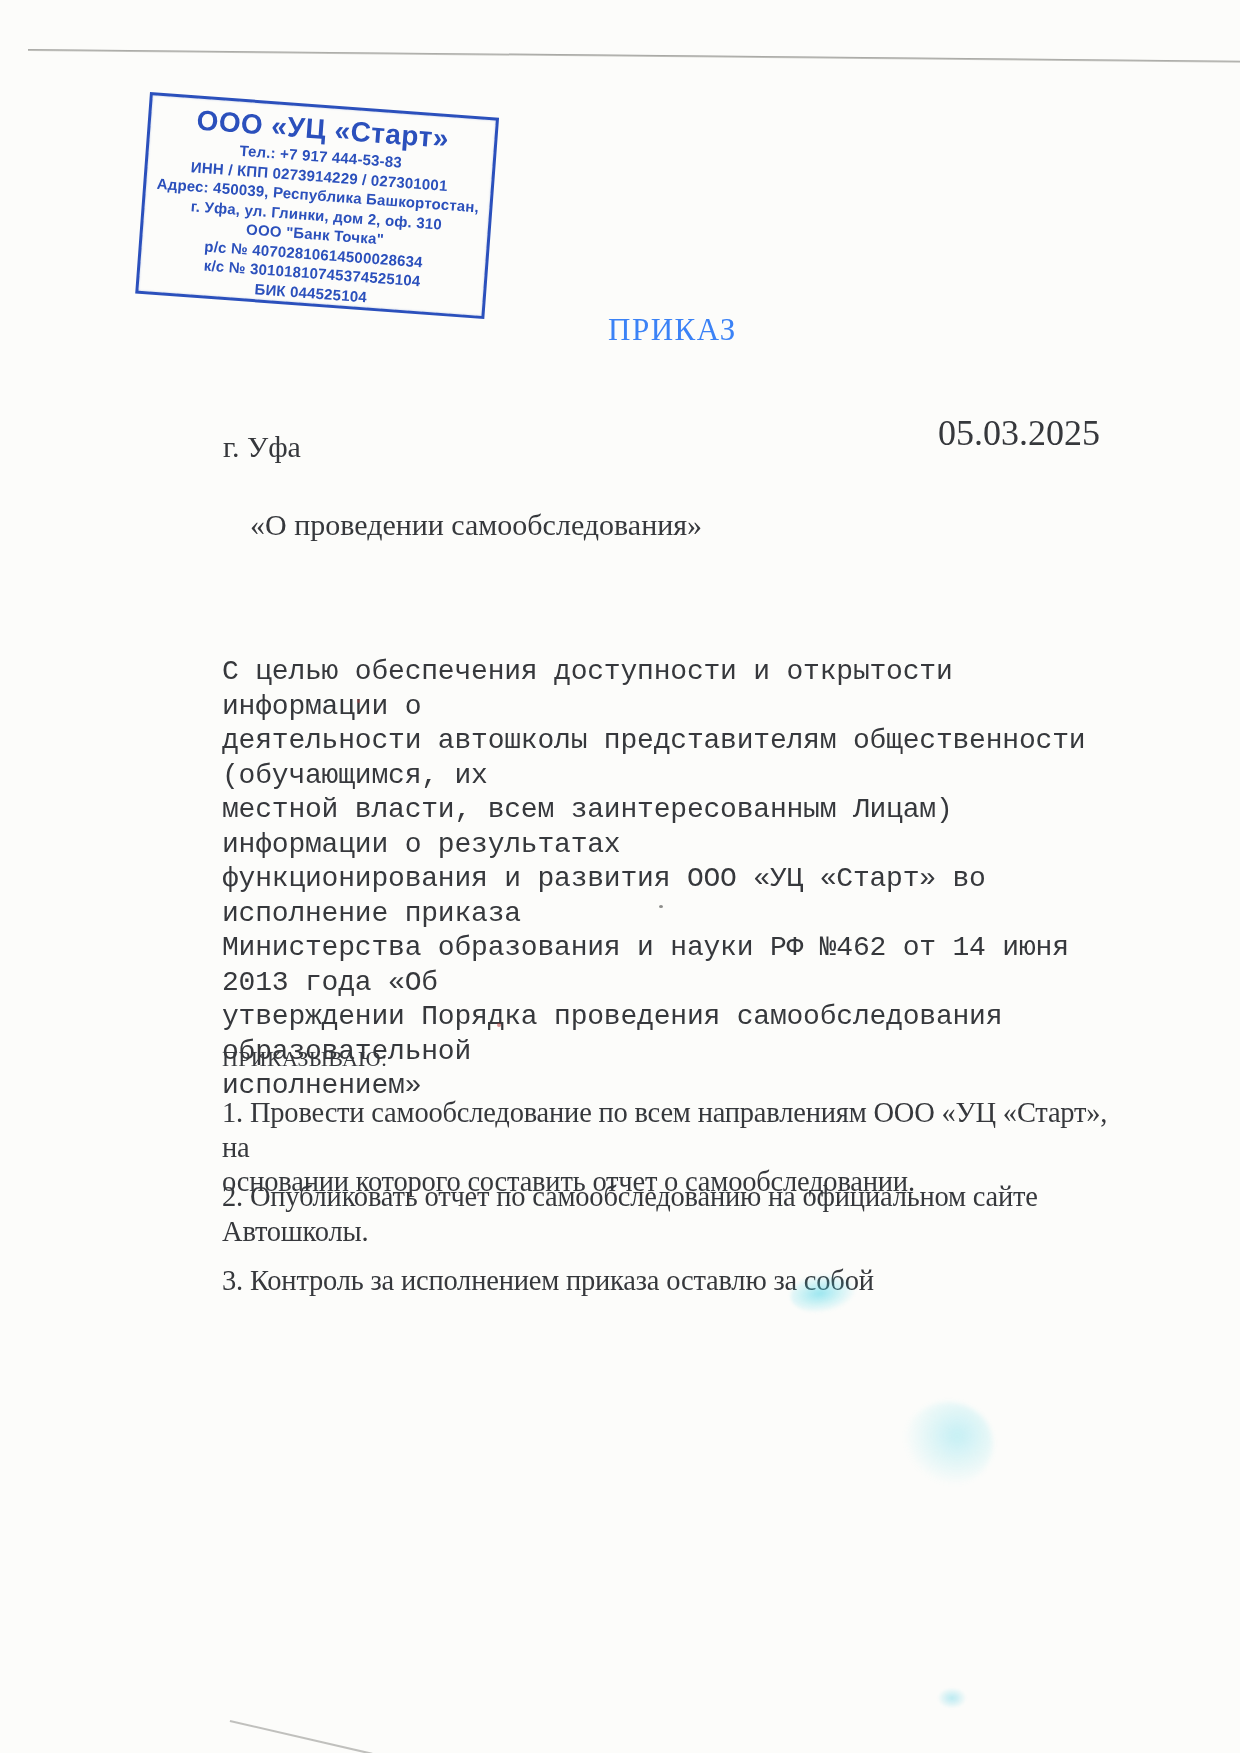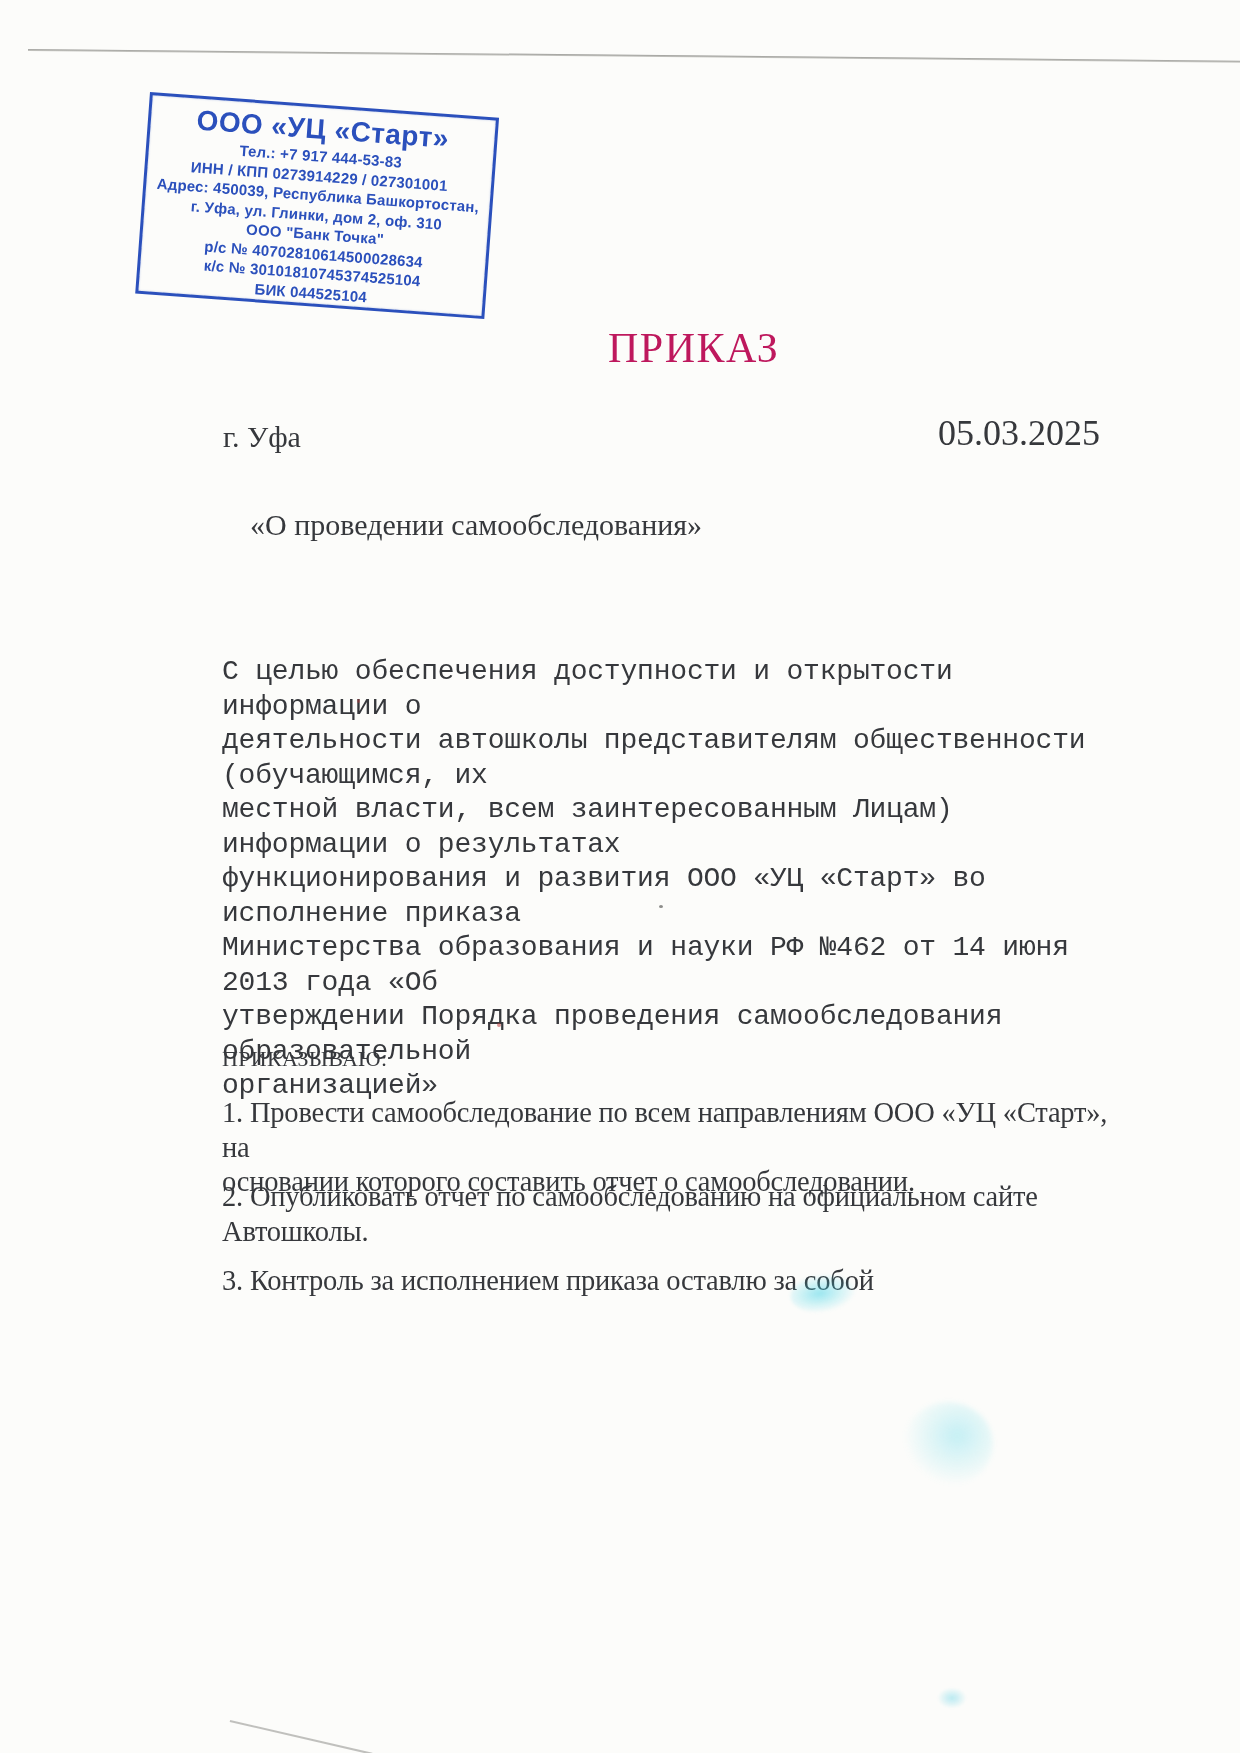--- a/index.html
+++ b/index.html
@@ -31,22 +31,22 @@
     border:3.5px solid var(--stamp-ink);
     transform:rotate(4.2deg);transform-origin:0 0;
     color:var(--stamp-ink);
     font-family:"Liberation Sans", sans-serif;
     font-weight:bold;text-align:center;
     padding-top:5px;
     box-shadow:inset 0 0 2px rgba(43,80,188,.35);
   }
   .stamp-title{font-size:28px;line-height:34px;letter-spacing:.5px;white-space:nowrap;}
   .stamp-line{font-size:15px;line-height:19.5px;letter-spacing:.2px;white-space:nowrap;}
-  .doc-title{position:absolute;left:608px;top:324px;font-size:42px;letter-spacing:1.5px;color:#be185d;}
-  .city{position:absolute;left:223px;top:420px;font-size:30px;text-align:center;}
+  .doc-title{position:absolute;left:608px;top:312px;font-size:31px;letter-spacing:1.5px;color:#3b82f6;}
+  .city{position:absolute;left:223px;top:430px;font-size:30px;text-align:center;}
   .date{position:absolute;left:938px;top:412px;font-size:36px;}
   .subject{position:absolute;left:250px;top:508px;font-size:30px;}
   .paragraph{position:absolute;left:222px;top:655px;width:890px;font-size:28px;line-height:34.5px;letter-spacing:-0.2px;font-family:Liberation Mono, monospace;}
   .resolution{position:absolute;left:222px;top:1046px;font-size:22px;letter-spacing:.3px;}
   .order-item{position:absolute;left:222px;width:900px;font-size:28.5px;line-height:34.5px;letter-spacing:-0.2px;}
   .item-1{top:1096px;}
   .item-2{top:1180px;}
   .item-3{top:1264px;}
   
   .smudge{position:absolute;border-radius:50%;}
@@ -101,21 +101,21 @@
 
   <div class="subject">«О проведении самообследования»</div>
 
   <div class="paragraph">
     <div class="p-line">С целью обеспечения доступности  и открытости информации о</div>
     <div class="p-line">деятельности автошколы представителям общественности (обучающимся, их</div>
     <div class="p-line">местной власти, всем заинтересованным Лицам) информации о результатах</div>
     <div class="p-line">функционирования и развития ООО «УЦ «Старт» во исполнение приказа</div>
     <div class="p-line">Министерства образования и науки РФ №462 от 14 июня 2013 года «Об</div>
     <div class="p-line">утверждении Порядка проведения самообследования образовательной</div>
-    <div class="p-line">организацией»</div>
+    <div class="p-line">исполнением»</div>
   </div>
 
   <div class="resolution">ПРИКАЗЫВАЮ:</div>
 
   <div class="order-item item-1">
     <div>1. Провести самообследование по всем направлениям ООО «УЦ «Старт», на</div>
     <div>основании которого составить отчет о самообследовании.</div>
   </div>
 
   <div class="order-item item-2">

